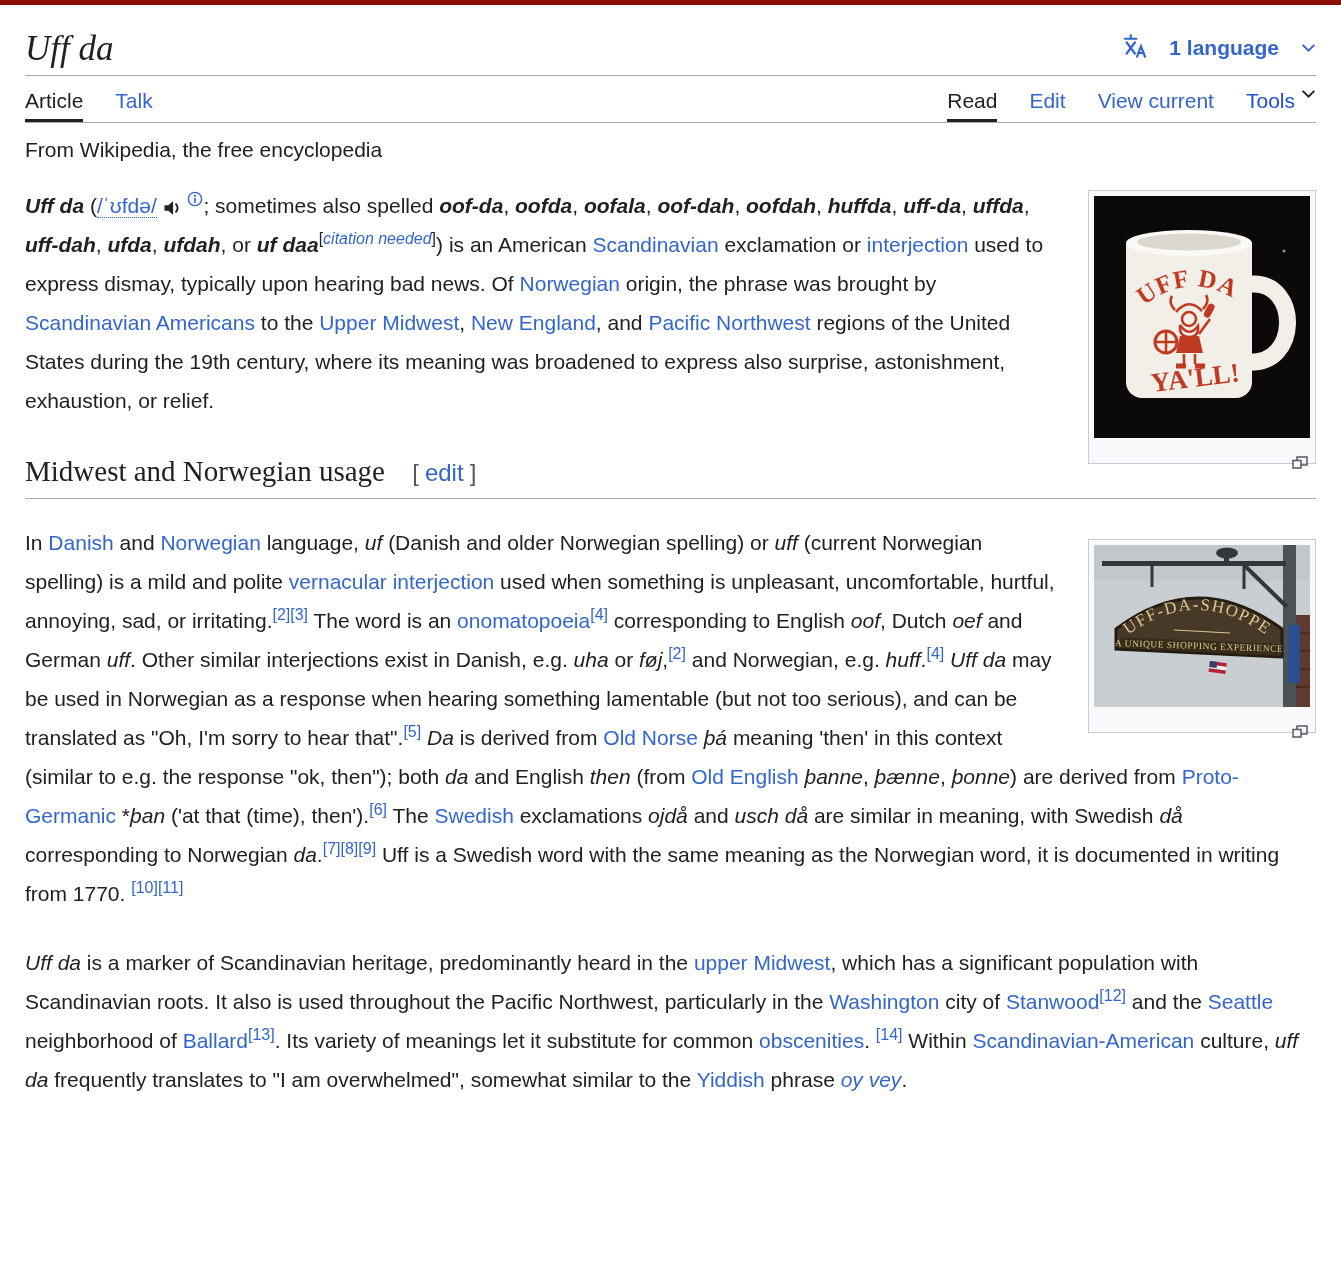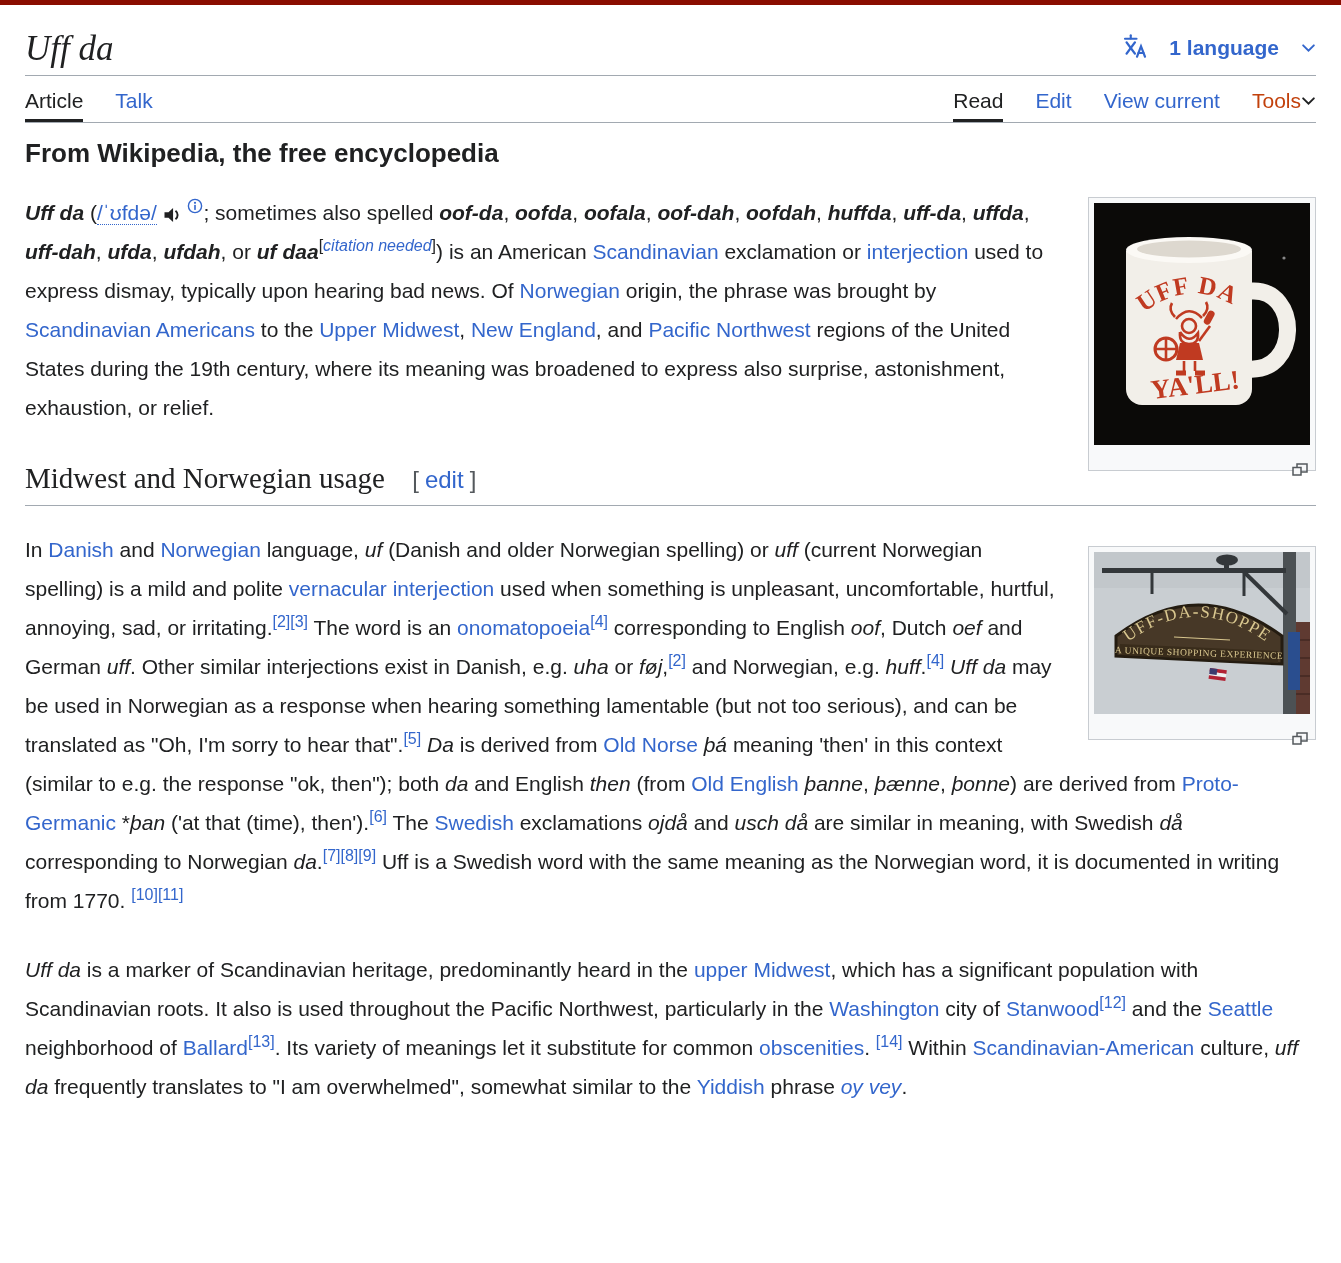--- a/index.html
+++ b/index.html
@@ -25,23 +25,23 @@
     color:#3366cc; font-weight:bold; font-size:21px; text-decoration:none;
     display:flex; align-items:center; gap:22px; cursor:pointer; margin-bottom:8px;
   }
   .tabs-row {
     display:flex; justify-content:space-between; align-items:flex-end;
     border-bottom:1px solid #a2a9b1; padding-top:13px; font-size:21px;
   }
   .tabs-left, .tabs-right { display:flex; gap:32px; align-items:flex-end; }
   .tab { text-decoration:none; padding-bottom:9px; color:#3366cc; cursor:pointer; }
   .tab.active { color:#202122; border-bottom:3px solid #202122; padding-bottom:6px; }
-  .tab.plain { color:#c2410c; display:flex; align-items:center; }
+  .tab.plain { color:#1d4ed8; display:flex; gap:6px; }
   .chev { display:inline-flex; }
-  .tagline { font-size:26px; margin:15px 0 0 0; color:#202122;font-weight:bold; }
+  .tagline { font-size:21px; margin:15px 0 0 0; color:#202122; }
 
   
   .content { font-size:21px; line-height:39px; color:#202122; }
   p { margin:24px 0 30px 0; }
   .lnk, a.lnk { color:#3366cc; text-decoration:none; cursor:pointer; }
   .it { font-style:italic; }
   .bd { font-weight:bold; }
   .sup { font-size:16px; line-height:0; position:relative; top:-8px; }
   .dotted { border-bottom:1px dotted #3366cc;margin-top:44px; }
   .inline-icon svg { vertical-align:-3px; }

